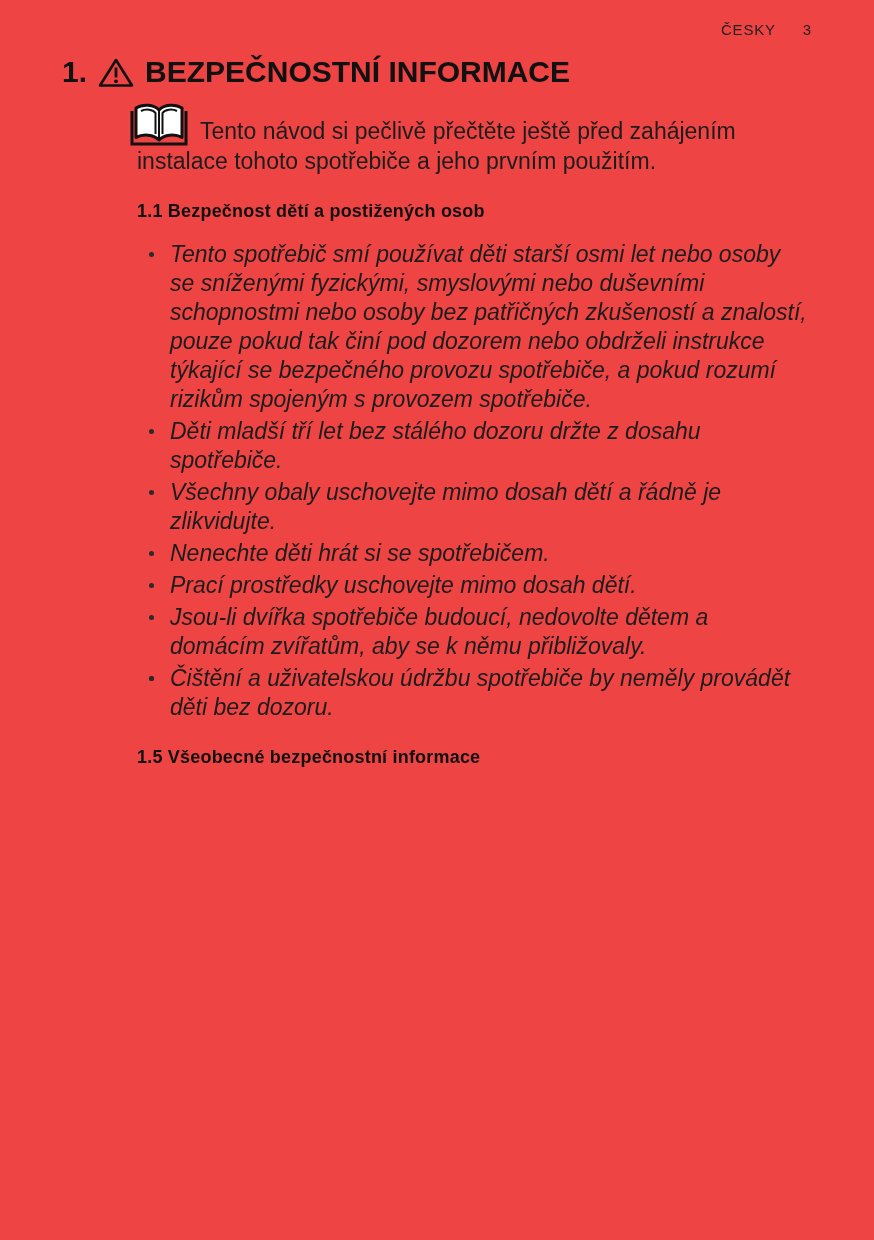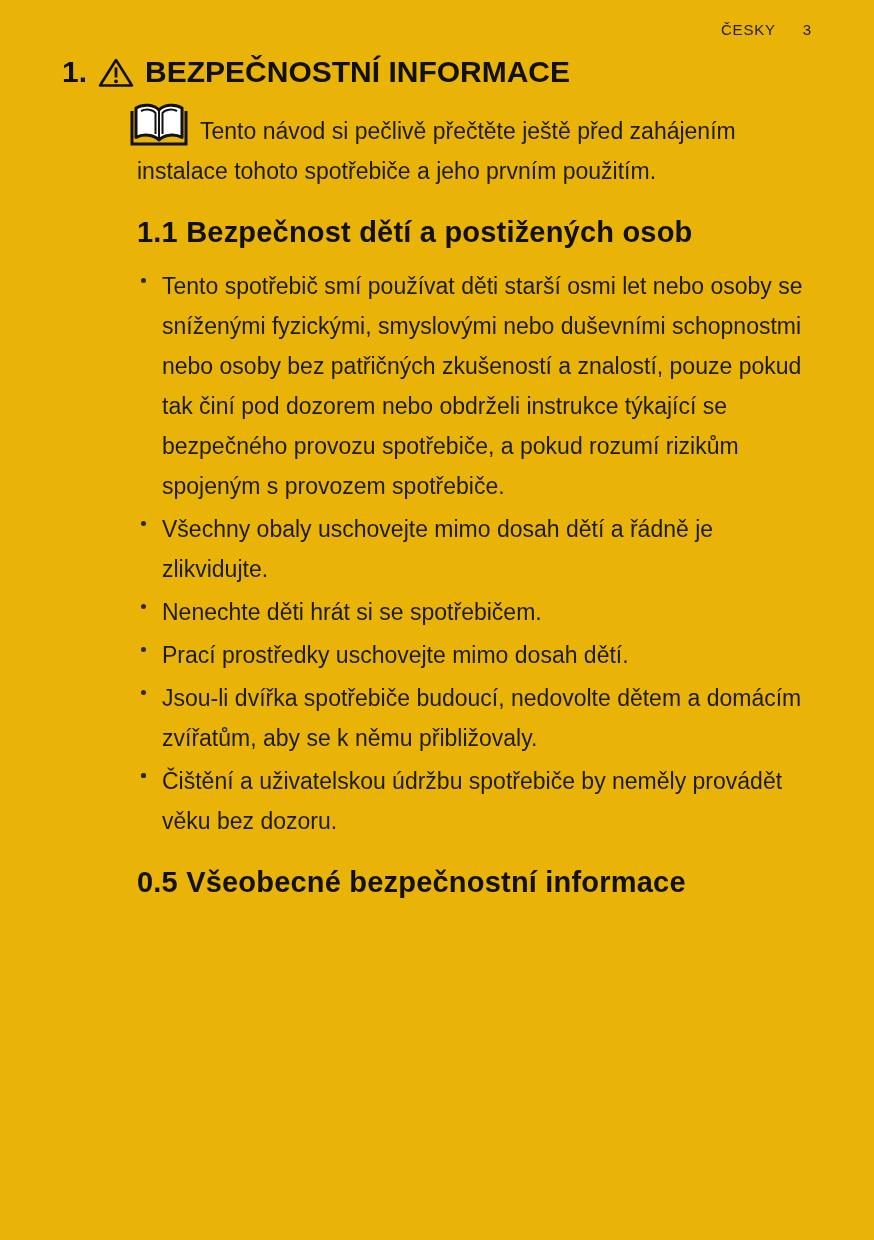--- a/index.html
+++ b/index.html
@@ -6,21 +6,21 @@
   html, body { margin: 0; padding: 0; }
   body {
     width: 874px; height: 1240px;
     background: #ffffff;
     font-family: "Liberation Sans", "DejaVu Sans", sans-serif;
     color: #1c1c1c;
   }
   .page {
     position: relative;
     width: 874px; height: 1240px;
-    background: #eab308;
+    background: #ef4444;
     overflow: hidden;
   }
   .header {
     position: absolute;
     top: 21px; right: 62px;
     font-size: 15px;
     letter-spacing: 0.8px;
     color: #222;
     display: flex;
     gap: 27px;
@@ -36,39 +36,39 @@
     align-items: center;
     gap: 9px;
     white-space: nowrap;
   }
   .title .warn { display: inline-flex; margin: 0 2px; }
   .content {
     position: absolute;
     top: 101px; left: 137px;
     width: 678px;
     font-size: 23px;
-    line-height: 40px;
+    line-height: 29px;
   }
   .content p { margin: 0; }
   .book {
     display: inline-block;
     vertical-align: -8px;
     margin-left: -9px;
     margin-right: 10px;
   }
   h2 {
-    font-size: 29px;
+    font-size: 18px;
     font-weight: bold;
     color: #111;
     margin: 21px 0 14px 0;
     letter-spacing: 0.2px;
   }
   ul.bullets {
     list-style: none;
-    margin: 0; padding: 0;
+    margin: 8px; padding: 0; font-style: italic;
   }
   ul.bullets li {
     position: relative;
     padding-left: 25px;
     margin-bottom: 3px;
   }
   ul.bullets .dot {
     position: absolute;
     left: 4px; top: 12px;
     width: 5px; height: 5px;
@@ -113,20 +113,24 @@
     <h2>1.1 Bezpečnost dětí a postižených osob</h2>
 
     <ul class="bullets">
 
         <li>
           <span class="dot"></span>
           <span>Tento spotřebič smí používat děti starší osmi let nebo osoby se sníženými fyzickými, smyslovými nebo duševními schopnostmi nebo osoby bez patřičných zkušeností a znalostí, pouze pokud tak činí pod dozorem nebo obdrželi instrukce týkající se bezpečného provozu spotřebiče, a pokud rozumí rizikům spojeným s provozem spotřebiče.</span>
         </li>
 
 
+        <li>
+          <span class="dot"></span>
+          <span>Děti mladší tří let bez stálého dozoru držte z dosahu spotřebiče.</span>
+        </li>
 
         <li>
           <span class="dot"></span>
           <span>Všechny obaly uschovejte mimo dosah dětí a řádně je zlikvidujte.</span>
         </li>
 
         <li>
           <span class="dot"></span>
           <span>Nenechte děti hrát si se spotřebičem.</span>
         </li>
@@ -140,21 +144,21 @@
           <span class="dot"></span>
           <span>Jsou-li dvířka spotřebiče budoucí, nedovolte dětem a domácím zvířatům, aby se k němu přibližovaly.</span>
         </li>
 
         <li>
           <span class="dot"></span>
         </li>
 
         <li>
           <span class="dot"></span>
-          <span>Čištění a uživatelskou údržbu spotřebiče by neměly provádět věku bez dozoru.</span>
+          <span>Čištění a uživatelskou údržbu spotřebiče by neměly provádět děti bez dozoru.</span>
         </li>
       </ul>
 
-    <h2>0.5 Všeobecné bezpečnostní informace</h2>
+    <h2>1.5 Všeobecné bezpečnostní informace</h2>
 
 
   </div>
 </div>
 
 </body></html>

